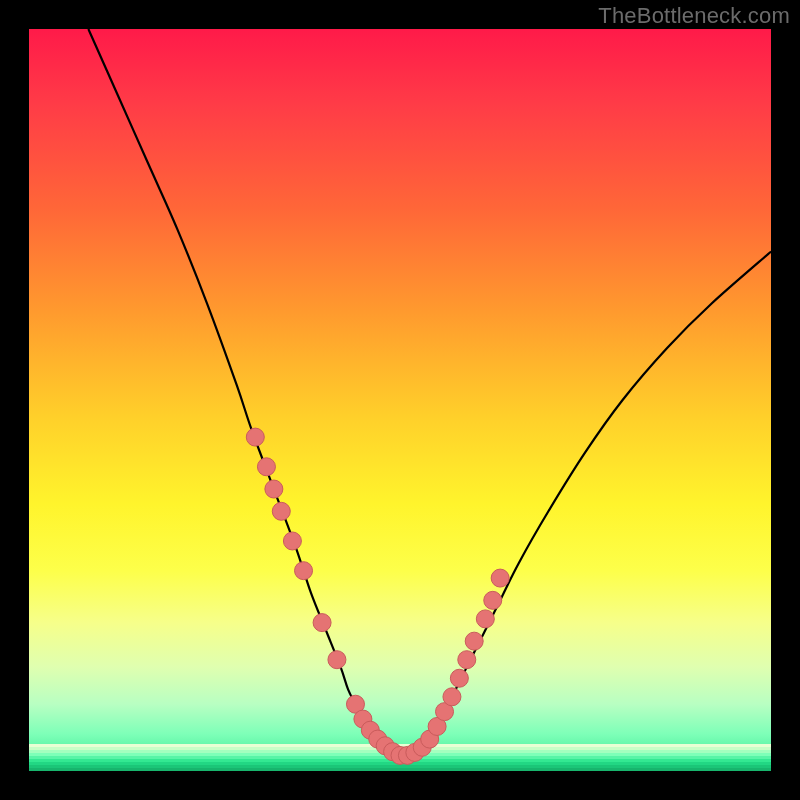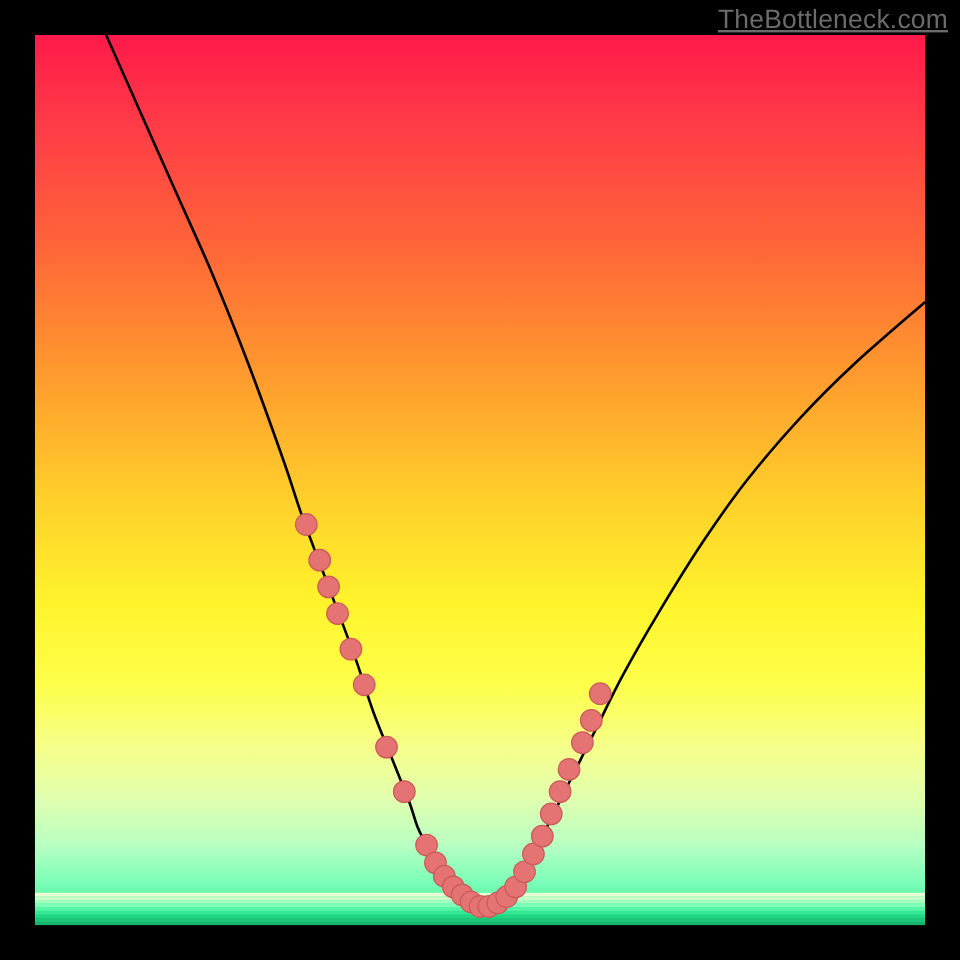--- a/index.html
+++ b/index.html
@@ -47,21 +47,20 @@
   .band { height: 3px; }
   .watermark {
     position: absolute;
     top: 3px;
     right: 10px;
     color: #6b6b6b;
     font-size: 22px;
     font-weight: 500;
     letter-spacing: 0.2px;
     user-select: none;
-    text-decoration: underline;
   }
   svg.plot {
     position: absolute;
     inset: 0;
   }
 </style>
 </head>
 <body>
 
 <div class="watermark">TheBottleneck.com</div>

